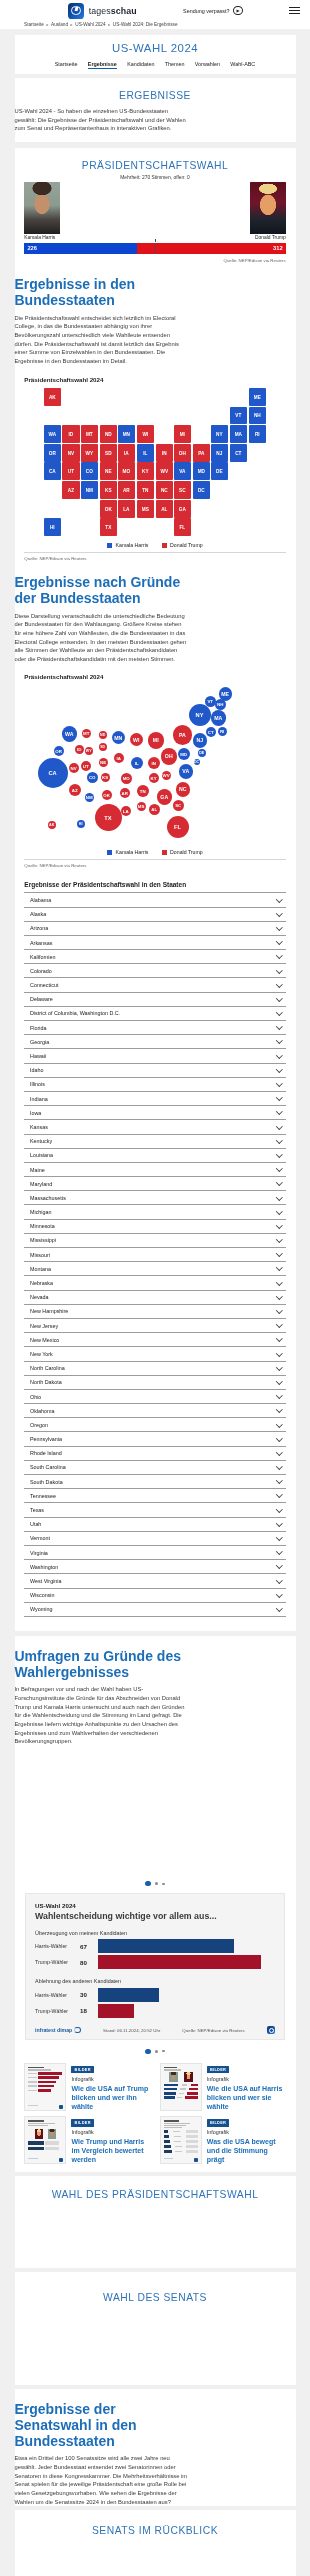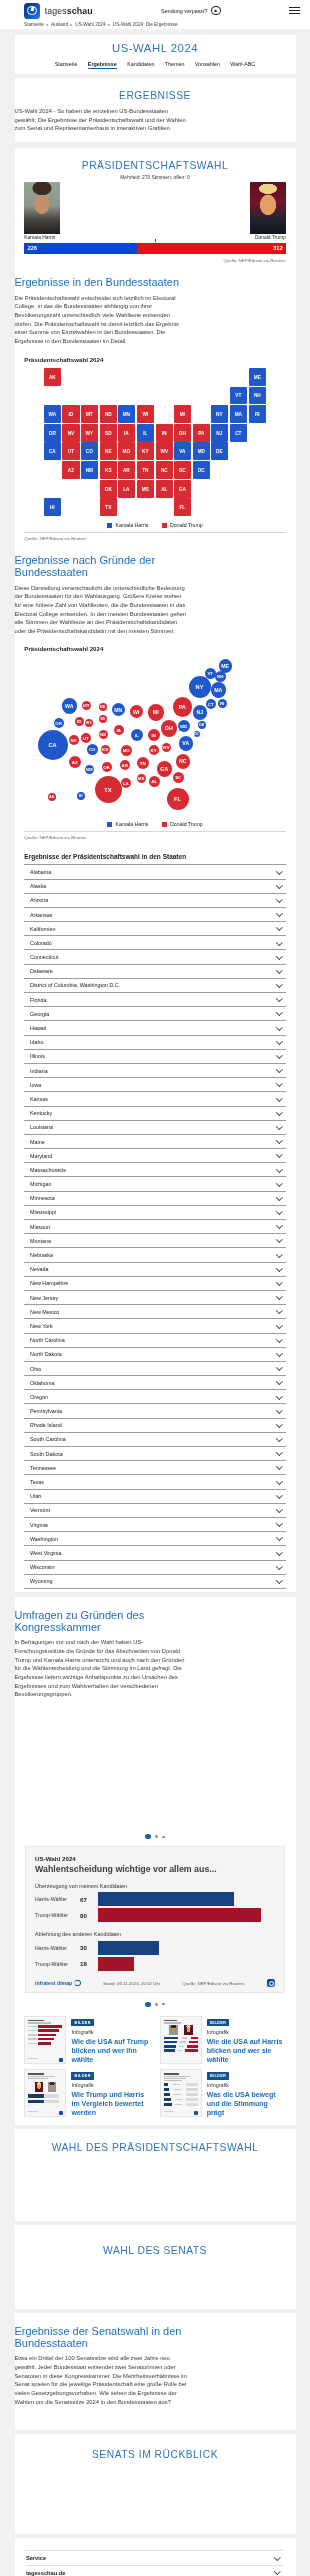--- a/index.html
+++ b/index.html
@@ -1,41 +1,41 @@
 <!DOCTYPE html>
 <html style="font-size:8.3px"><head>
 <meta charset="utf-8">
 <style>
   html,body{margin:0;padding:0;}
   body{width:310px;height:2576px;background:#f0f0f1;font-family:"Liberation Sans",sans-serif;color:#333;overflow:hidden;}
   .card{background:#fff;margin:0 0 0 14.5px;width:281px;position:relative;}
   
   .header{height:29px;background:#fff;width:310px;position:relative;}
-  .hrow{display:flex;align-items:center;padding:2.6px 10.3px 0 24px;}
+  .hrow{display:flex;align-items:center;padding:2.6px 10.3px 0 24px;margin-left:44px;}
   .ts-logo{width:16px;height:16px;border-radius:3.6px;background:linear-gradient(135deg,#0a2f6e 0%,#1256b4 55%,#2f7bd8 100%);position:relative;flex:0 0 auto;}
   .ts-logo .ring{position:absolute;left:3.1px;top:3.1px;width:7.8px;height:7.8px;border:1.1px solid #fff;border-radius:50%;}
   .ts-logo .flag{position:absolute;left:6.7px;top:4.7px;width:2.6px;height:4.1px;background:#fff;transform:skewX(-12deg);}
   .ts-word{font-size:8.8px;color:#1d2330;margin-left:4.7px;letter-spacing:0.1px;}
   .ts-word b{font-weight:700;}
   .missed{flex:1;display:flex;align-items:center;justify-content:center;font-size:5.4px;color:#222;gap:3.1px;}
   .play{width:7.8px;height:7.8px;border:0.7px solid #222;border-radius:50%;display:flex;align-items:center;justify-content:center;font-size:4.1px;color:#222;padding-left:0.5px;}
   .burger{width:10.3px;display:flex;flex-direction:column;gap:1.8px;cursor:pointer;}
   .burger i{height:1.1px;background:#222;display:block;}
   .crumbs{font-size:4.7px;color:#444;padding:3.6px 0 0 24px;}
   .crumbs .sep{color:#777;margin:0 2.6px;font-size:4.1px;}
   .crumbs a{color:#444;text-decoration:none;}
   
   .big-title{color:#2f74b8;text-align:center;font-size:11.4px;letter-spacing:0.5px;font-weight:500;margin:0;padding-top:7.2px;}
   .sec-title{color:#2f74b8;text-align:center;font-size:10.3px;letter-spacing:0.5px;font-weight:500;margin:0;padding-top:13.4px;}
   .tabs{display:flex;justify-content:center;gap:10.3px;font-size:5.4px;color:#222;padding:6.2px 0 5.2px;}
   .tab{cursor:pointer;padding-bottom:1.6px;}
   .tab.active{font-weight:700;border-bottom:1.3px solid #0b5da8;}
   .indent{margin-left:54px;width:173px;}
   .para{font-size:5.8px;line-height:1.5;color:#3a3a3a;margin:0;}
-  .sub-blue{color:#1d6eb8;font-size:11px;font-weight:400;margin:0 0 5.2px 0;}
+  .sub-blue{color:#1d6eb8;font-size:14px;font-weight:700;margin:0 0 5.2px 0;}
   .bold-label{font-size:6.2px;font-weight:700;color:#1c1c1c;margin:0 0 0 9.8px;}
   .quelle{font-size:4.4px;color:#666;}
   .hr{border-top:0.5px solid #d6d6d6;margin:0 9.8px;}
   
   .maj-note{text-align:center;font-size:4.9px;color:#333;margin-top:3.1px;}
   .pres-row{position:relative;height:63px;margin-top:2.1px;}
   .photo{width:36px;height:52px;position:absolute;top:0;border-radius:0.5px;}
   .photo.harris{left:9.8px;background:
      radial-gradient(ellipse 15.5px 11.4px at 50% 12%, #3b2c23 60%, transparent 63%),
      radial-gradient(ellipse 12.4px 16.5px at 50% 42%, #c3906c 60%, transparent 64%),
@@ -144,21 +144,21 @@
 
 <div class="gap8"></div>
 
 <div class="card" style="padding-bottom:9.3px;">
   <div class="sec-title" style="padding-top:11.4px;">ERGEBNISSE</div>
   <p class="para indent" style="margin-top:6.2px;">US-Wahl 2024 - So haben die einzelnen US-Bundesstaaten gewählt: Die Ergebnisse der Präsidentschaftswahl und der Wahlen zum Senat und Repräsentantenhaus in interaktiven Grafiken.</p>
 </div>
 
 <div class="gap11"></div>
 
-<div class="card" style="padding-bottom:3px;">
+<div class="card" style="padding-bottom:14px;">
   <div class="sec-title" style="padding-top:12.4px;">PRÄSIDENTSCHAFTSWAHL</div>
   <div class="maj-note">Mehrheit: 270 Stimmen, offen: 0</div>
 
   <div class="pres-row">
     <div class="photo harris"></div>
     <div class="photo trump"></div>
     <div class="photo-name l">Kamala Harris</div>
     <div class="photo-name r">Donald Trump</div>
     <div class="ec-bar">
       <div class="dem" id="ec-dem" style="width: 42.0074%;">
@@ -510,21 +510,21 @@
         <span class="lbl">Wyoming</span>
         <span class="chev"></span>
       </div>
     </div>
 </div>
 
 <div class="gap9"></div>
 
 <div class="card" style="padding-bottom:7.2px;">
   <div style="height:12.4px;"></div>
-  <h3 class="sub-blue indent">Umfragen zu Gründen des Kongresskammer</h3>
+  <h3 class="sub-blue indent">Umfragen zu Gründe des Wahlergebnisses</h3>
   <p class="para indent">In Befragungen vor und nach der Wahl haben US-Forschungsinstitute die Gründe für das Abschneiden von Donald Trump und Kamala Harris untersucht und auch nach den Gründen für die Wahlentscheidung und die Stimmung im Land gefragt. Die Ergebnisse liefern wichtige Anhaltspunkte zu den Ursachen des Ergebnisses und zum Wahlverhalten der verschiedenen Bevölkerungsgruppen.</p>
   <div style="height:135px;"></div>
   <div class="dots">
       <span class="d1"></span>
       <span class="d2"></span>
       <span class="d3"></span>
     </div>
 
   <div class="ichart">
     <div class="kick">US-Wahl 2024</div>
@@ -701,21 +701,21 @@
 </div>
 
 <div class="gap8"></div>
 
 <div class="empty-card" style="height:92px;">
   <div class="sec-title">WAHL DES PRÄSIDENTSCHAFTSWAHL</div>
 </div>
 
 <div class="gap8"></div>
 
-<div class="empty-card" style="height:84px;">
+<div class="empty-card" style="height:113px;">
   <div class="sec-title" style="padding-top:20.7px;">WAHL DES SENATS</div>
 </div>
 
 <div class="gap8"></div>
 
 <div class="empty-card" style="height:117px;">
   <div style="height:12.4px;"></div>
   <h3 class="sub-blue indent">Ergebnisse der Senatswahl in den Bundesstaaten</h3>
   <p class="para indent">Etwa ein Drittel der 100 Senatssitze wird alle zwei Jahre neu gewählt. Jeder Bundesstaat entsendet zwei Senatorinnen oder Senatoren in diese Kongresskammer. Die Mehrheitsverhältnisse im Senat spielen für die jeweilige Präsidentschaft eine große Rolle bei vielen Gesetzgebungsvorhaben. Wie sehen die Ergebnisse der Wahlen um die Senatssitze 2024 in den Bundesstaaten aus?</p>
 </div>

